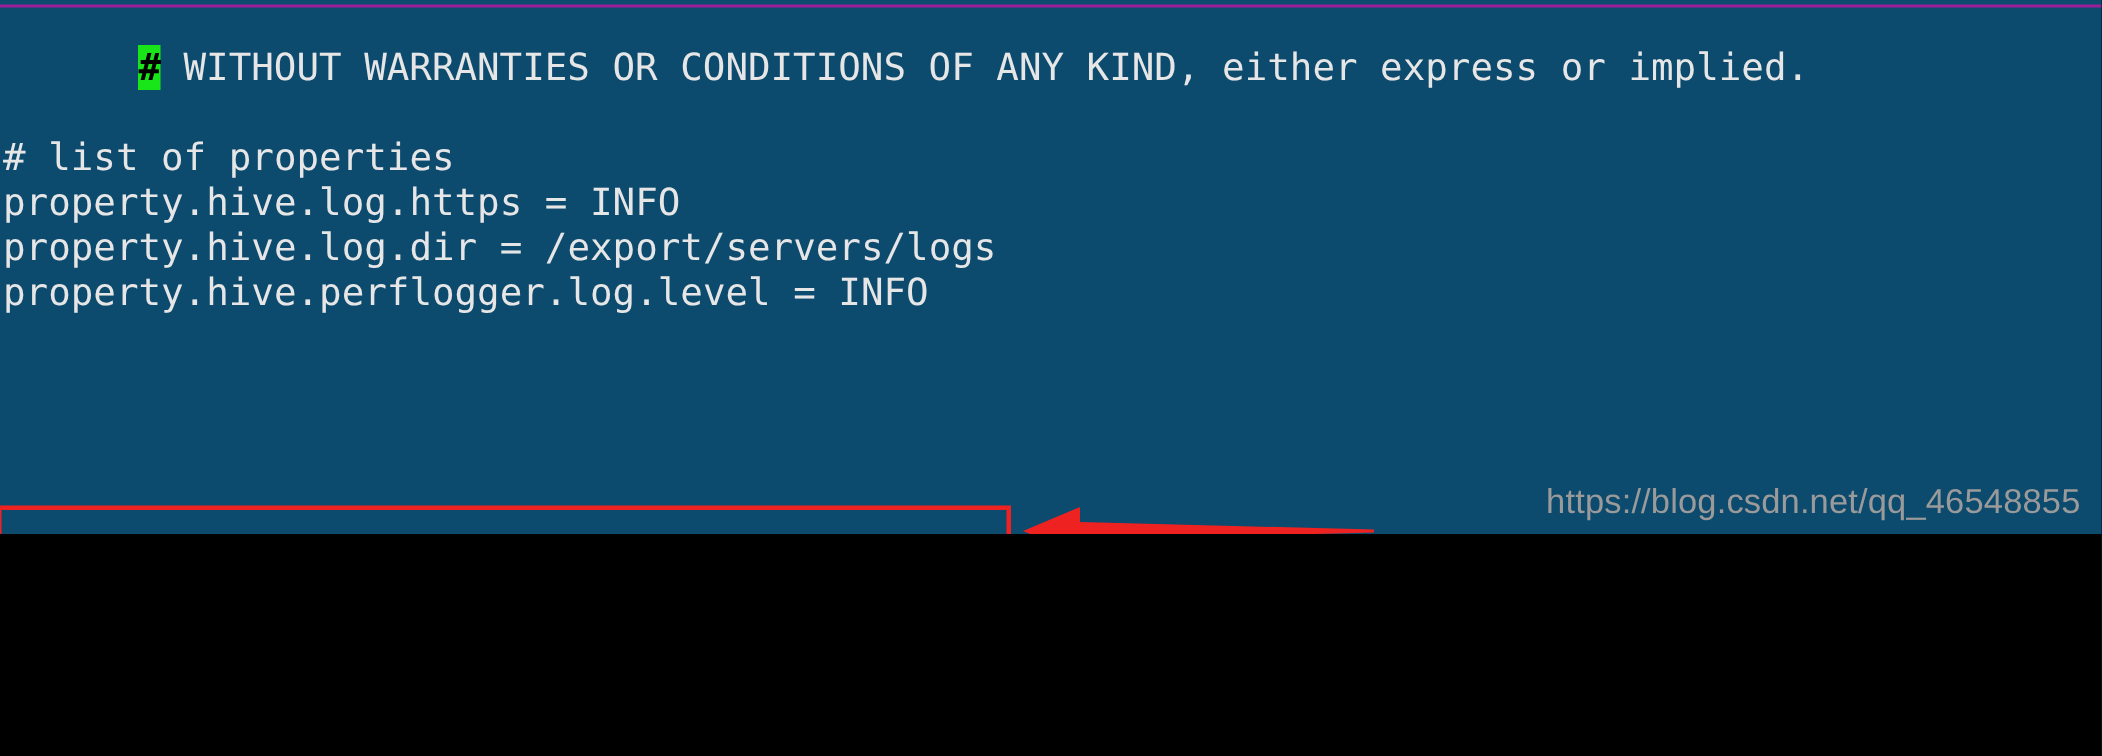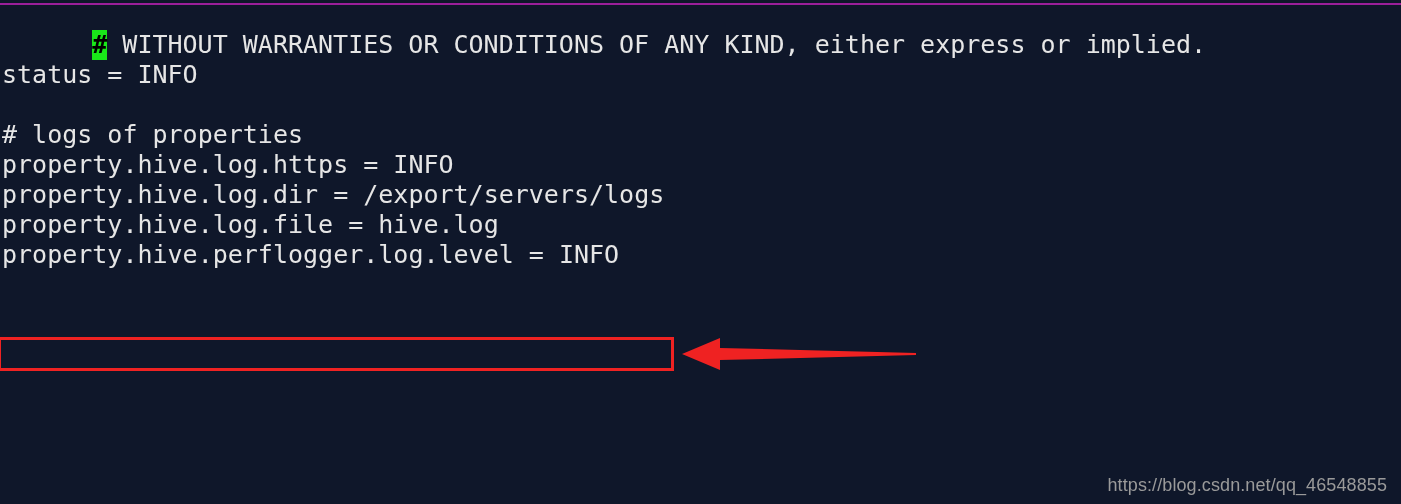--- a/index.html
+++ b/index.html
@@ -11,22 +11,22 @@
   body {
     width: 1401px;
     height: 504px;
     overflow: hidden;
     font-family: "DejaVu Sans Mono", "Liberation Mono", monospace;
   }
 
   #terminal {
     position: relative;
     width: 1401px;
-    height: 504px;
-    background: #0f172a;
+    height: 356px;
+    background: #0c4a6e;
     overflow: hidden;
   }
 
   
   #top-rule {
     position: absolute;
     left: 0;
     top: 3px;
     width: 1401px;
     height: 2px;
@@ -87,46 +87,44 @@
     height: 44px;
     pointer-events: none;
   }
 
   
   #watermark {
     position: absolute;
     right: 14px;
     bottom: 8px;
     font-family: "Liberation Sans", sans-serif;
-    font-size: 18px;
+    font-size: 23px;
     color: #9a9a9a;
     letter-spacing: 0.1px;
     white-space: pre;
   }
 </style>
 </head>
 <body>
 
 <div id="terminal">
 
   <div id="top-rule"></div>
 
   <div id="code-area">
 
     <div class="code-line">
       <span class="cursor-cell">#</span><span> WITHOUT WARRANTIES OR CONDITIONS OF ANY KIND, either express or implied.</span>
     </div>
 
     <div class="code-line blank"></div>
-    <div class="code-line">status = INFO</div>
     <div class="code-line blank"></div>
-    <div class="code-line"># logs of properties</div>
+    <div class="code-line"># list of properties</div>
     <div class="code-line">property.hive.log.https = INFO</div>
     <div class="code-line">property.hive.log.dir = /export/servers/logs</div>
-    <div class="code-line">property.hive.log.file = hive.log</div>
     <div class="code-line">property.hive.perflogger.log.level = INFO</div>
 
   </div>
 
   <div id="highlight-box"></div>
 
   <div id="annotation-arrow">
     <svg width="240" height="44" viewBox="0 0 240 44" xmlns="http://www.w3.org/2000/svg">
       <polygon points="6,22 44,6 44,16 240,21 240,23 44,28 44,38" fill="#ef2222"></polygon>
     </svg>

